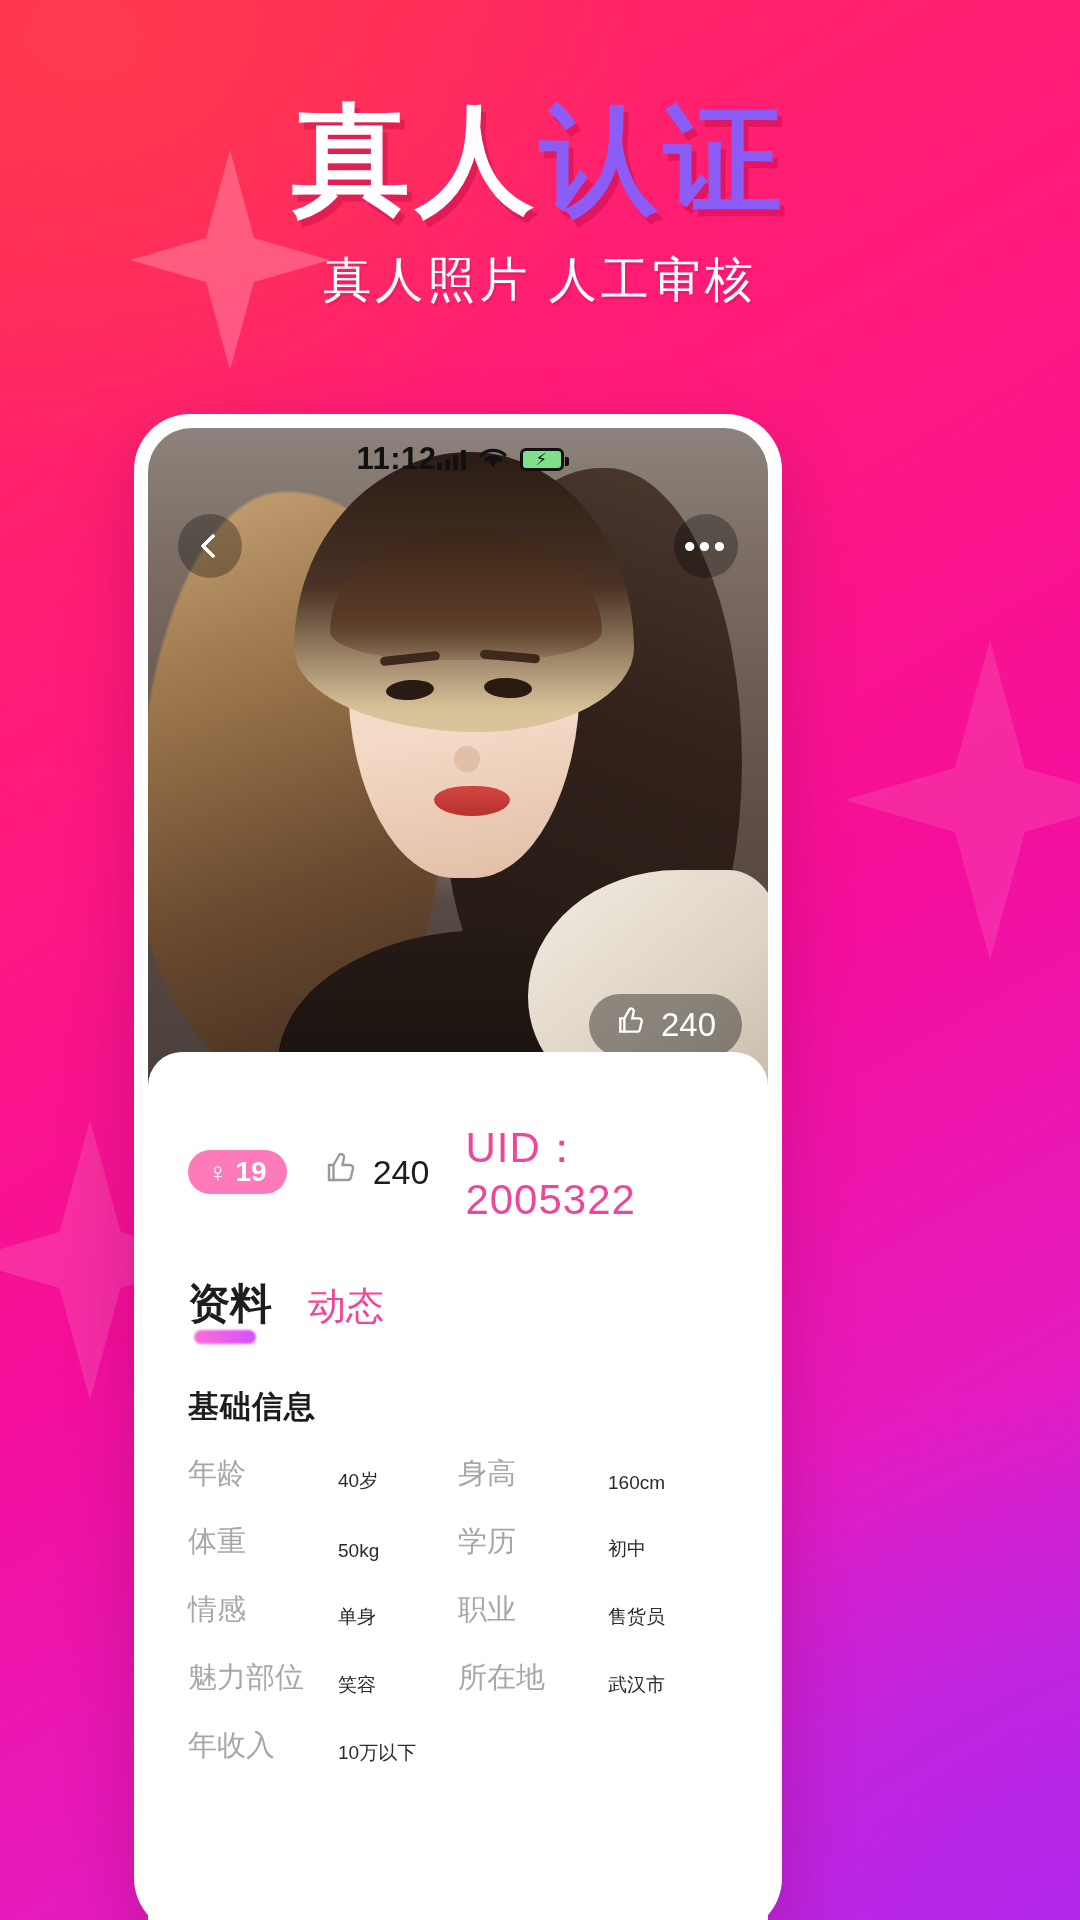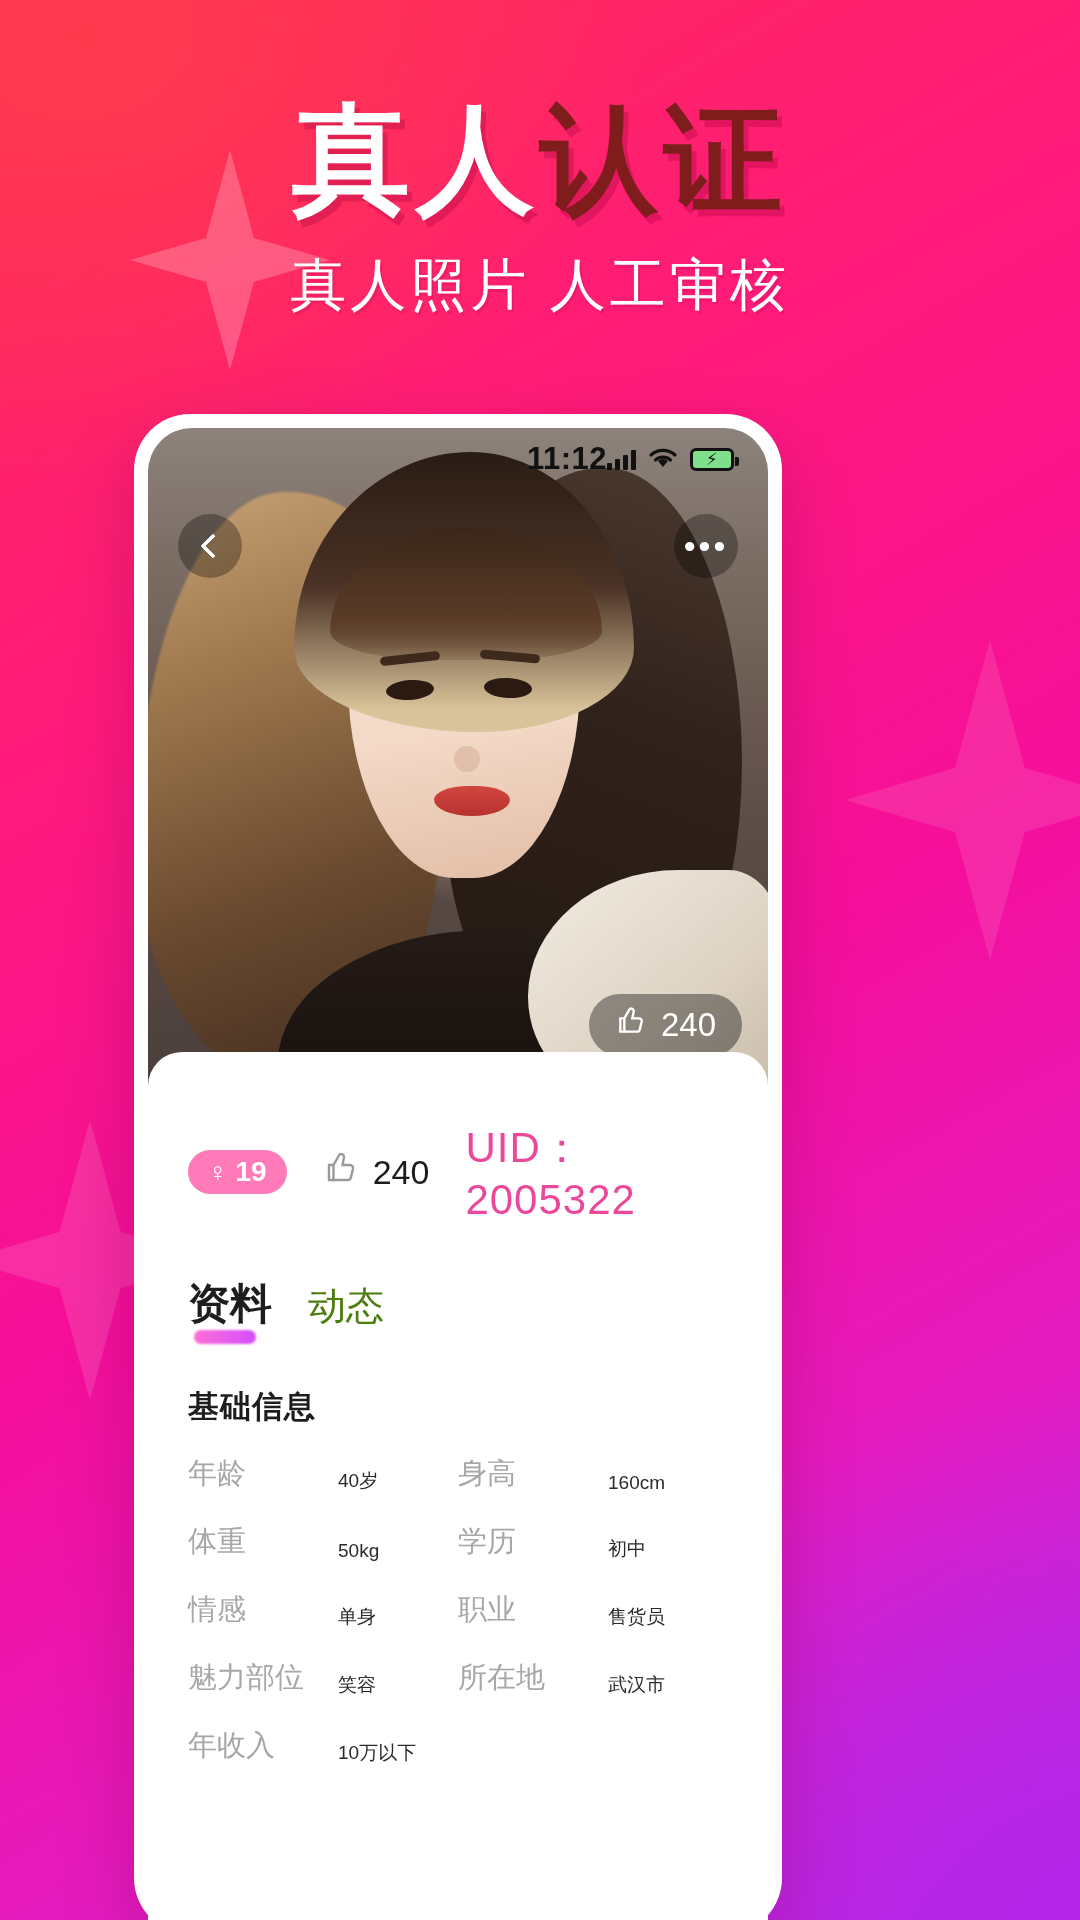--- a/index.html
+++ b/index.html
@@ -26,27 +26,27 @@
     font-weight:bold;
     letter-spacing:6px;
     line-height:1.05;
     font-family:"Liberation Sans","DejaVu Sans",sans-serif;
   }
   .headline .w {
     color:#ffffff;
     text-shadow: 5px 7px 0 rgba(160,0,60,.30);
   }
   .headline .y {
-    color:#7f1d1d;
+    color:#8b5cf6;
     text-shadow: 5px 7px 0 rgba(160,0,60,.30);
   }
   .subhead {
     text-align:center;
     margin-top:26px;
-    font-size:56px;
+    font-size:48px;
     color:#ffffff;
     letter-spacing:4px;
     font-weight:400;
     text-shadow: 2px 3px 0 rgba(160,0,70,.18);
   }
 
   
   .phone {
     position:absolute;
     left:134px;
@@ -122,21 +122,21 @@
   }
   .shoulder{
     position:absolute;left:130px;bottom:-30px;width:420px;height:190px;
     background:linear-gradient(180deg,#241a16 0%,#17100d 100%);
     border-radius:50% 50% 0 0/70% 70% 0 0;
   }
 
   
   .statusbar{
     position:absolute;left:0;top:0;width:100%;height:62px;
-    display:flex;align-items:center;justify-content:flex-end;
+    display:flex;align-items:center;justify-content:center;
     padding:0 34px 0 38px;
     color:#111;
     font-size:31px;font-weight:bold;
     letter-spacing:.5px;
   }
   .status-right{display:flex;align-items:center;gap:12px;}
   .sig{display:flex;align-items:flex-end;gap:3px;height:22px;}
   .sig i{display:block;width:5px;background:#111;border-radius:1px;}
   .sig i:nth-child(1){height:7px;}
   .sig i:nth-child(2){height:11px;}
@@ -205,21 +205,21 @@
   .statsrow{display:flex;align-items:center;gap:36px;margin-top:24px;}
   .gpill{
     height:44px;padding:0 20px;border-radius:22px;background:#ff7ab8;
     display:flex;align-items:center;gap:8px;color:#fff;font-size:28px;font-weight:bold;
   }
   .gpill .vg{font-size:26px;line-height:1;}
   .likes{display:flex;align-items:center;gap:14px;font-size:34px;color:#1d1d1d;}
   .uid{font-size:42px;color:#ec4899;letter-spacing:1px;}
 
   .tabs{display:flex;align-items:flex-end;gap:36px;margin-top:52px;}
-  .tab{position:relative;font-size:38px;color:#4d7c0f;padding-bottom:12px;}
+  .tab{position:relative;font-size:38px;color:#ec4899;padding-bottom:12px;}
   .tab.active{font-size:42px;font-weight:bold;color:#1d1d1d;}
   .tab.active:after{
     content:"";position:absolute;left:6px;bottom:0;width:62px;height:14px;border-radius:7px;
     background:linear-gradient(90deg,#ff5fd0,#d03cff);
     filter:blur(1px);opacity:.9;
   }
 
   .section-title{margin-top:42px;font-size:31px;font-weight:bold;color:#1d1d1d;letter-spacing:1px;}
   .grid{display:grid;grid-template-columns:1fr 1fr;row-gap:28px;margin-top:26px;}
   .cell{display:flex;align-items:flex-end;}

